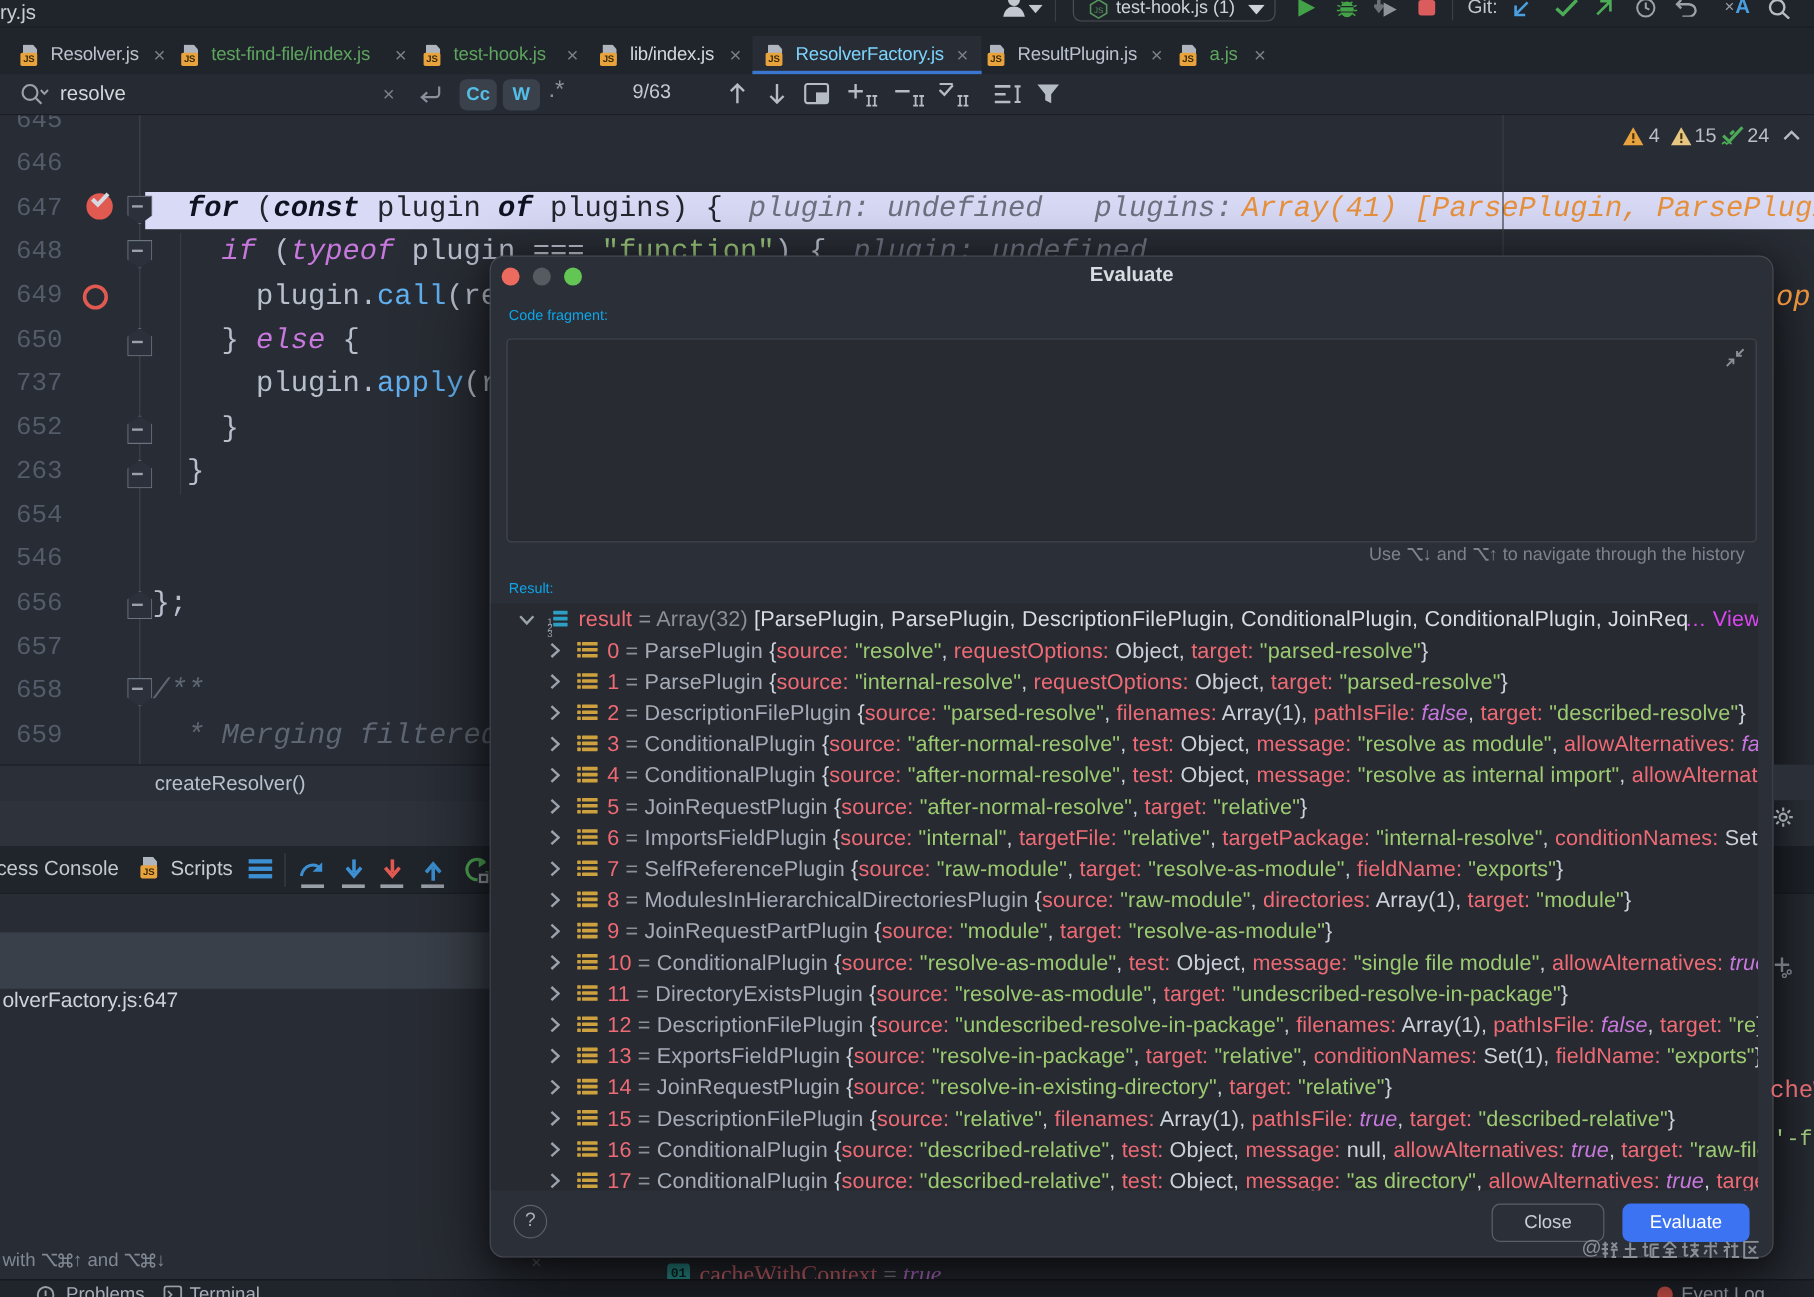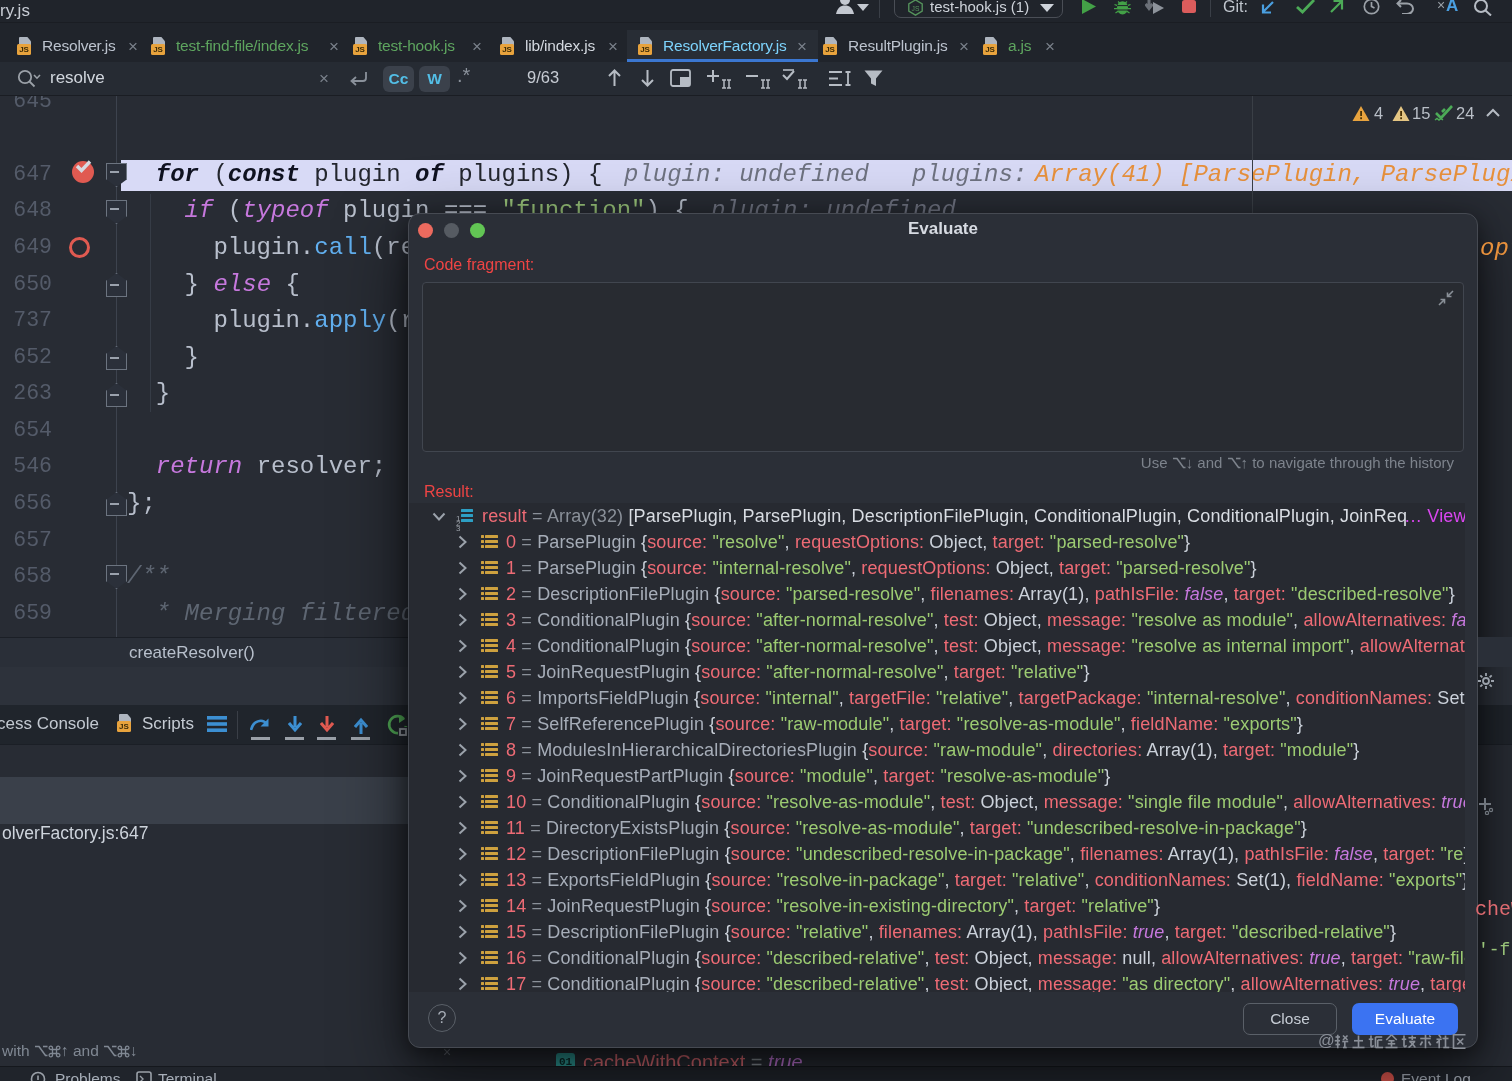--- a/index.html
+++ b/index.html
@@ -40,21 +40,21 @@
 #dbgbody{left:0;top:745px;width:1512px;height:321px;background:#282c34}
 #framesel{left:0;top:777px;width:408px;height:47px;background:#3a404a}
 
 #statusbar{left:0;top:1066px;width:1512px;height:15px;background:#20242b;border-top:1px solid #15181d}
 
 .chip{position:absolute;top:66px;width:31px;height:26px;background:#3b414b;border-radius:6px;color:#53bee6;font-weight:bold;font-size:15.5px;text-align:center;line-height:26px}
 
 #dlg{left:408px;top:213px;width:1070px;height:835px;background:#2b2f37;border:1px solid #464a52;border-radius:12px;box-shadow:0 25px 70px rgba(0,0,0,.6),0 6px 22px rgba(0,0,0,.45)}
 .tl{position:absolute;top:223px;width:15px;height:15px;border-radius:50%}
 #dlgtitle{left:408px;top:219px;width:1070px;text-align:center;font-size:17px;font-weight:bold;color:#d7dbe2}
-.lbl{position:absolute;font-size:16px;color:#ef4444}
+.lbl{position:absolute;font-size:12px;color:#0ea5e9}
 #fragbox{left:422px;top:282px;width:1042px;height:170px;background:#282b31;border:1px solid #41464f;border-radius:4px}
 #fragtext{left:428px;top:287px;font-family:"Liberation Mono",monospace;font-size:23px;color:#c7cdd6;white-space:pre;line-height:30px}
 .paren{background:#3c434e}
 #tree{left:409px;top:503px;width:1056px;height:489px;overflow:hidden;background:#272a31}
 .trow{position:absolute;left:0;width:1600px;height:26px;line-height:26px;font-size:18px;letter-spacing:0.15px;white-space:pre;color:#a6adb8}
 .salm{color:#ee6b75}
 .grn{color:#9ccb72}
 .dim{color:#8a9099}
 .wht{color:#d9dde3}
 .obj{color:#cbd1da}
@@ -233,29 +233,30 @@
 <path d="M20 3v13M17.5 3h5M17.5 16h5" stroke="#b6bcc4" stroke-width="1.8"></path>
 </svg>
     <svg class="abs" style="left:863px;top:69px" width="21" height="20" viewBox="0 0 21 20">
 <path d="M1.5 1.5h18L13 9.5v7.5l-5-2.5V9.5z" fill="#b6bcc4"></path>
 </svg>
     <div class="abs" id="editor">
       <div class="abs" id="curline"></div>
       <div class="abs" id="foldline"></div>
       <div class="abs" id="indent1"></div>
       <div class="eline" style="top:-13.3px"><span class="lnum">645</span></div>
+      <div class="eline" style="top:23.3px"><span class="lnum">646</span><span class="code"></span></div>
       <div class="eline" style="top:59.8px"><span class="lnum">647</span><span class="code"><span class="dkkw">  for</span><span class="dk"> (</span><span class="dkkw">const</span><span class="dk"> plugin </span><span class="dkkw">of</span><span class="dk"> plugins) {</span></span><span class="abs hintg" style="left:624px">plugin: undefined</span><span class="abs hintg" style="left:912px">plugins: </span><span class="abs hinto" style="left:1035px">Array(41) [ParsePlugin, ParsePlugin, ParsePlugin]</span></div>
       <div class="eline" style="top:96.4px"><span class="lnum">648</span><span class="code"><span class="kw">    if</span> (<span class="kw">typeof</span> plugin === <span class="str">"function"</span>) {</span><span class="abs hintg" style="left:711px">plugin: undefined</span></div>
       <div class="eline" style="top:133.0px"><span class="lnum">649</span><span class="code">      plugin.<span class="fn">call</span>(resolver, resolver, options)</span></div>
       <div class="eline" style="top:169.5px"><span class="lnum">650</span><span class="code">    } <span class="kw">else</span> {</span></div>
       <div class="eline" style="top:206.1px"><span class="lnum">737</span><span class="code">      plugin.<span class="fn">apply</span>(resolver)</span></div>
       <div class="eline" style="top:242.7px"><span class="lnum">652</span><span class="code">    }</span></div>
       <div class="eline" style="top:279.3px"><span class="lnum">263</span><span class="code">  }</span></div>
       <div class="eline" style="top:315.8px"><span class="lnum">654</span><span class="code"></span></div>
-      <div class="eline" style="top:352.4px"><span class="lnum">546</span><span class="code">  <span class="kw">return</span> resolver;</span></div>
+      <div class="eline" style="top:352.4px"><span class="lnum">546</span></div>
       <div class="eline" style="top:389.0px"><span class="lnum">656</span><span class="code">};</span></div>
       <div class="eline" style="top:425.5px"><span class="lnum">657</span><span class="code"></span></div>
       <div class="eline" style="top:462.1px"><span class="lnum">658</span><span class="code"><span class="cmt">/**</span></span></div>
       <div class="eline" style="top:498.7px"><span class="lnum">659</span><span class="code"><span class="cmt">  * Merging filtered elements</span></span></div>
       <svg class="abs" style="left:70px;top:62px" width="28" height="26" viewBox="0 0 28 26">
 <circle cx="13" cy="14" r="11" fill="#e05a51"></circle>
 <path d="M7 8l4.5 4.5L20 3.5" fill="none" stroke="#d6d9e0" stroke-width="3.4"></path>
 </svg>
       <div class="abs" style="left:69px;top:141px;width:21px;height:21px;border:3.4px solid #e05a51;border-radius:50%"></div>
       <div class="fold" style="left:106px;top:67px;clip-path:polygon(0 0,100% 0,100% 68%,50% 100%,0 68%)"></div>
@@ -339,21 +340,21 @@
         <path d="M9 1.5h4.5" stroke="#808893" stroke-width="1.6"></path>
       </svg><svg style="display:inline-block;vertical-align:-1.5px" width="13" height="13" viewBox="0 0 13 13">
         <path d="M4.5 4.5h4v4h-4zM4.5 4.5H3A1.7 1.7 0 1 1 4.5 3zM8.5 4.5V3A1.7 1.7 0 1 1 10 4.5zM8.5 8.5H10A1.7 1.7 0 1 1 8.5 10zM4.5 8.5V10A1.7 1.7 0 1 1 3 8.5z" fill="none" stroke="#808893" stroke-width="1.3"></path>
       </svg><span style="font-family:'Liberation Sans'">↑</span> and <svg style="display:inline-block;vertical-align:-1px" width="14" height="12" viewBox="0 0 14 12">
         <path d="M1 1.5h4l6.5 9h2" fill="none" stroke="#808893" stroke-width="1.6"></path>
         <path d="M9 1.5h4.5" stroke="#808893" stroke-width="1.6"></path>
       </svg><svg style="display:inline-block;vertical-align:-1.5px" width="13" height="13" viewBox="0 0 13 13">
         <path d="M4.5 4.5h4v4h-4zM4.5 4.5H3A1.7 1.7 0 1 1 4.5 3zM8.5 4.5V3A1.7 1.7 0 1 1 10 4.5zM8.5 8.5H10A1.7 1.7 0 1 1 8.5 10zM4.5 8.5V10A1.7 1.7 0 1 1 3 8.5z" fill="none" stroke="#808893" stroke-width="1.3"></path>
       </svg><span>↓</span></div>
     <div class="abs" style="left:556px;top:1053px;width:19px;height:19px;background:#2f9e9b;border-radius:3px;color:#0c2b2b;font-size:11px;font-weight:bold;text-align:center;line-height:19px;font-family:'Liberation Mono',monospace">01</div>
-    <div class="abs" style="left:583px;top:1051px;font-family:Liberation Sans, sans-serif;font-size:20px;color:#e06c75">cacheWithContext<span style="color:#8a9099"> = </span><span class="bool">true</span></div>
+    <div class="abs" style="left:583px;top:1051px;font-family:Liberation Serif, serif;font-size:20px;color:#e06c75">cacheWithContext<span style="color:#8a9099"> = </span><span class="bool">true</span></div>
     <div class="abs" style="left:443px;top:1044px;font-size:14px;color:#646a73">×</div>
     <div class="abs" id="statusbar"></div>
     <svg class="abs" style="left:30px;top:1071px" width="16" height="16" viewBox="0 0 16 16">
       <circle cx="8" cy="8" r="6.5" fill="none" stroke="#9aa0a8" stroke-width="1.6"></circle>
       <path d="M8 4.5V9M8 10.8v1.7" stroke="#9aa0a8" stroke-width="1.6"></path>
     </svg>
     <div class="abs" style="left:55px;top:1070px;font-size:15.5px;color:#a7aeb8">Problems</div>
     <svg class="abs" style="left:136px;top:1071px" width="16" height="16" viewBox="0 0 16 16">
       <rect x="1" y="1" width="14" height="14" rx="2" fill="none" stroke="#9aa0a8" stroke-width="1.6"></rect>
       <path d="M4 5l3 3-3 3M8.5 11H12" stroke="#9aa0a8" stroke-width="1.4" fill="none"></path>

